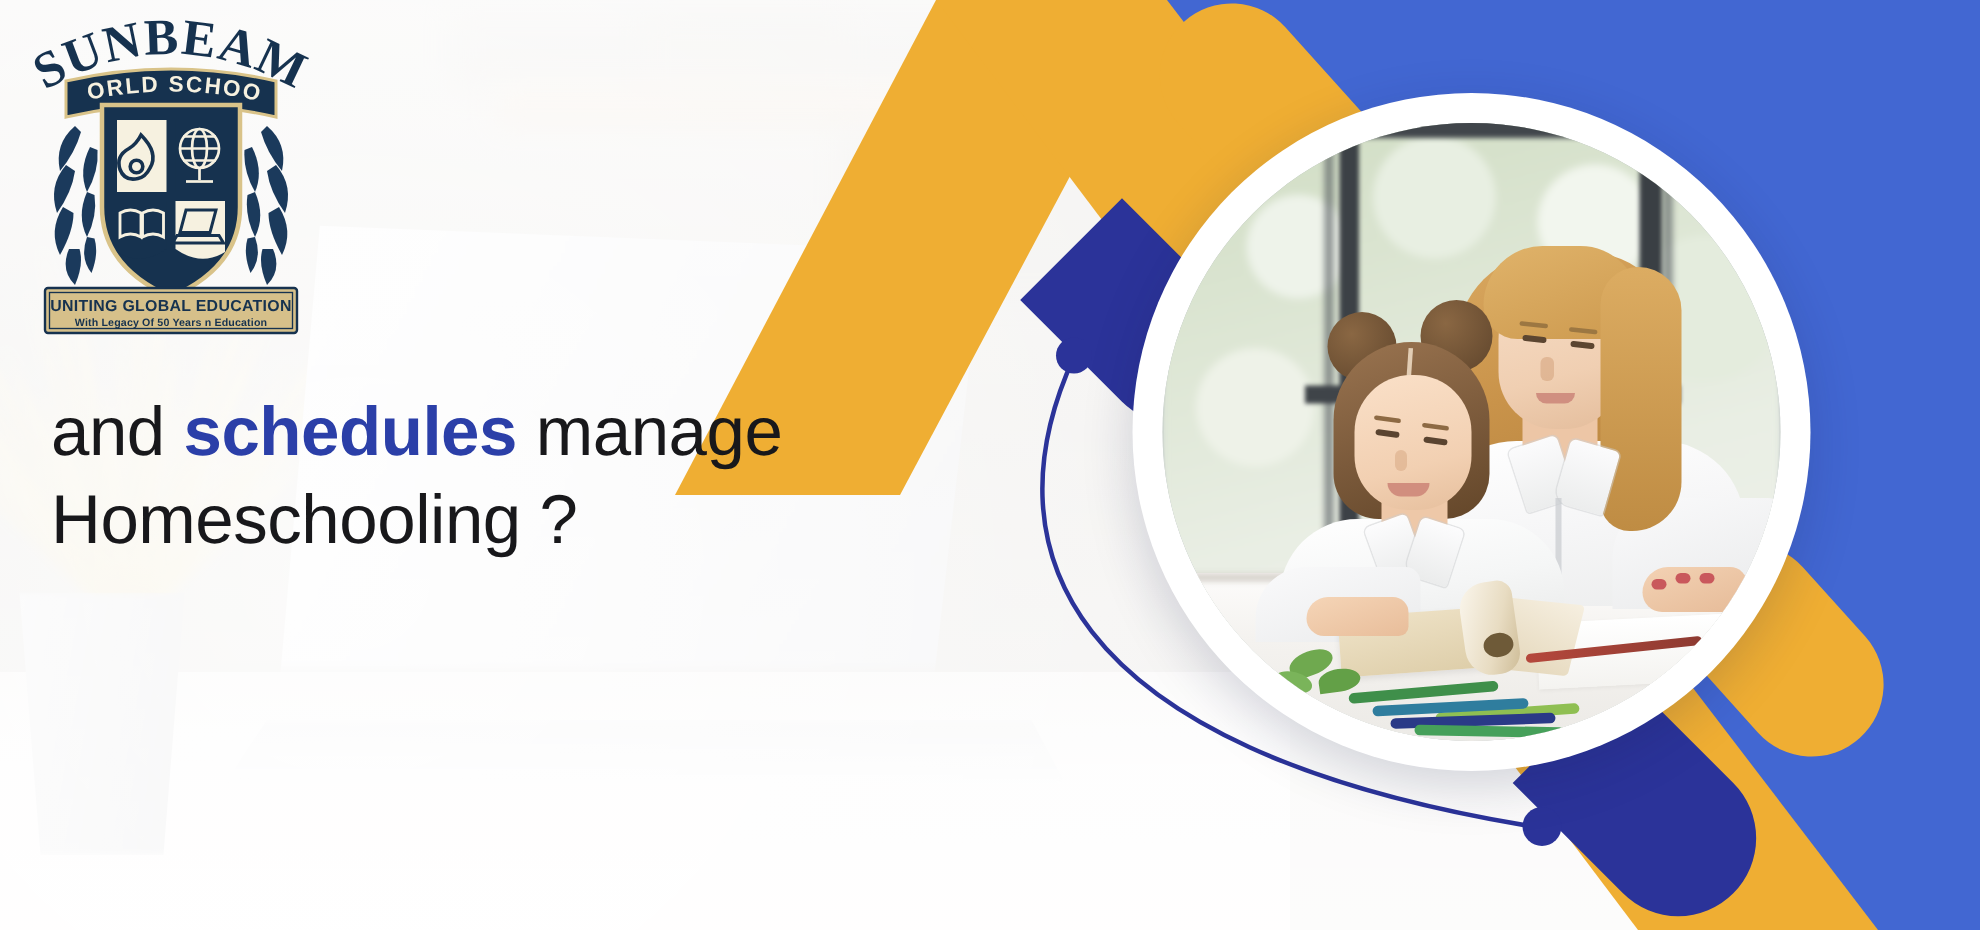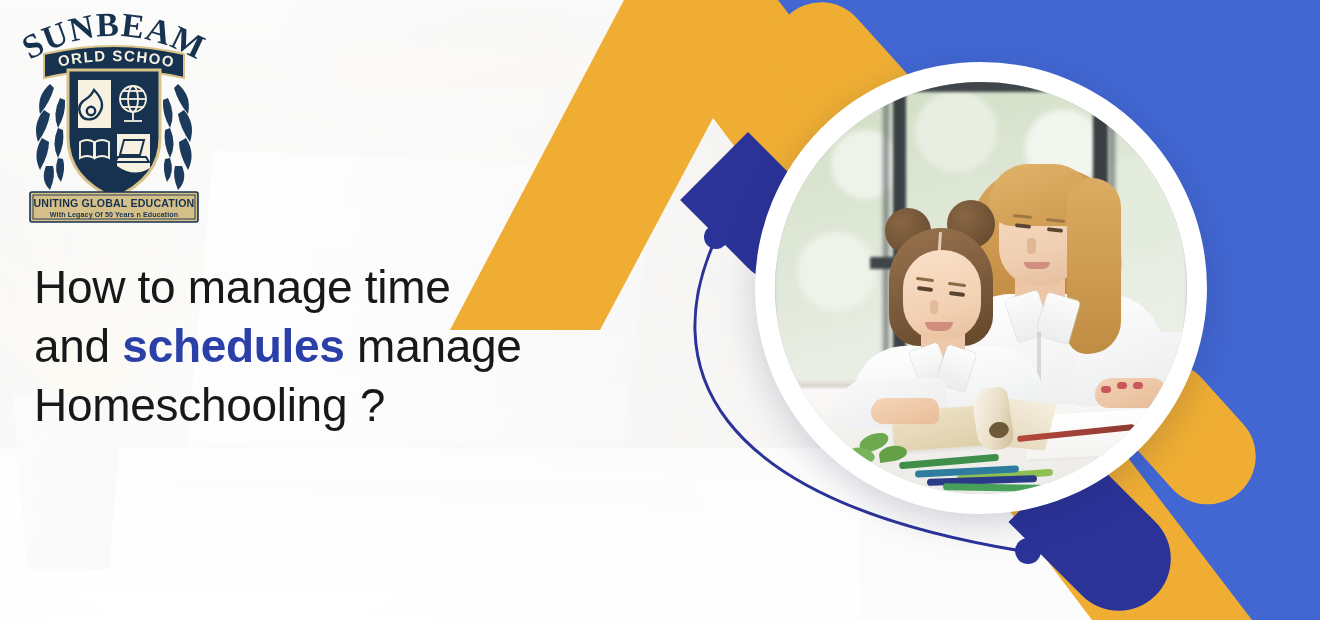--- a/index.html
+++ b/index.html
@@ -559,18 +559,17 @@
       </g>
 
       <rect x="16" y="186" width="168" height="30" fill="#d6c08a" stroke="#16324f" stroke-width="1.6" rx="2"></rect>
       <rect x="19" y="189" width="162" height="24" fill="none" stroke="#16324f" stroke-width="0.9"></rect>
       <text x="100" y="201" text-anchor="middle" font-family="Liberation Sans, sans-serif" font-size="10.6" font-weight="700" fill="#16324f" letter-spacing="0.2" id="tp-tag">UNITING GLOBAL EDUCATION</text>
       <text x="100" y="211" text-anchor="middle" font-family="Liberation Sans, sans-serif" font-size="7.1" font-weight="600" fill="#16324f" letter-spacing="0.1" id="tp-leg">With Legacy Of 50 Years  n Education</text>
     </svg>
   </div>
 
   <h1 class="headline">
-    <span class="hl-line">How to manage time</span>
     <span class="hl-line"><span>and </span><span class="hl-accent">schedules</span><span> manage</span></span>
     <span class="hl-line">Homeschooling ?</span>
   </h1>
 
 </div>
 
 </body></html>

